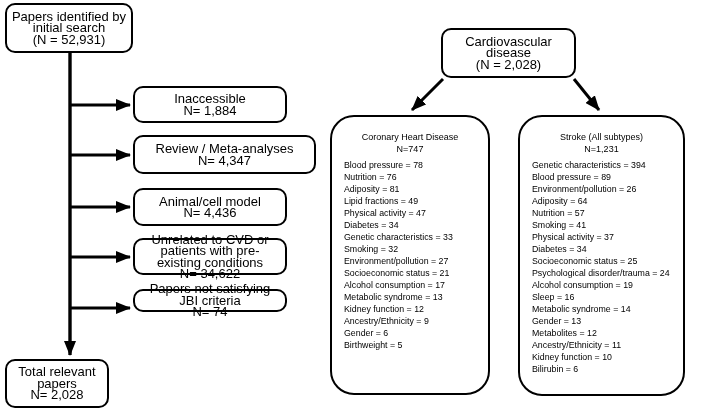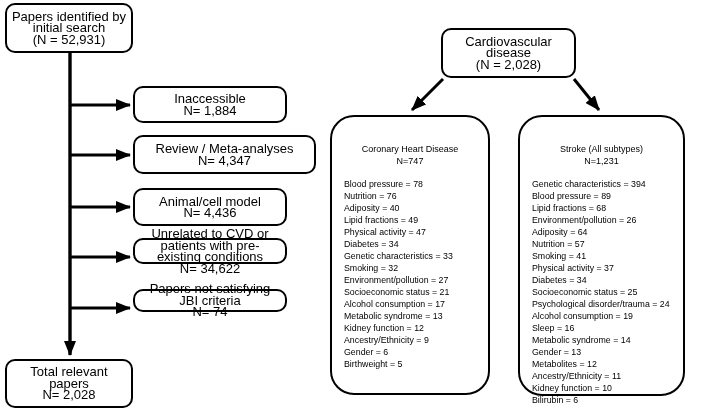--- a/index.html
+++ b/index.html
@@ -10,24 +10,24 @@
   .arrow-layer{position:absolute;left:0;top:0;width:712px;height:410px;pointer-events:none;}
   .box{
     position:absolute;box-sizing:border-box;background:#fff;
     border:2px solid #000;border-radius:10px;
     display:flex;flex-direction:column;justify-content:center;align-items:center;
     text-align:center;font-size:13px;line-height:11.5px;padding:2px 4px;
   }
   .bigbox{
     position:absolute;box-sizing:border-box;background:#fff;
     border:2px solid #000;border-radius:24px;
-    padding:26px 4px 0 4px;font-size:9px;
+    padding:14px 4px 0 4px;font-size:9px;
   }
   .btitle{text-align:center;line-height:12px;}
-  .blist{margin-top:11px;padding-left:8px;font-size:8.8px;line-height:12px;}
+  .blist{margin-top:4px;padding-left:8px;font-size:8.8px;line-height:12px;}
   .blist div{white-space:nowrap;}
 </style>
 </head>
 <body>
 
 <div class="canvas">
 
   <svg class="arrow-layer" viewBox="0 0 712 410" xmlns="http://www.w3.org/2000/svg">
     <defs>
       <marker id="ah" markerUnits="userSpaceOnUse" markerWidth="17" markerHeight="12" refX="14" refY="6" orient="auto">
@@ -57,47 +57,47 @@
   <div class="box" style="left:133px;top:135px;width:183px;height:39px">
     <div>Review / Meta-analyses</div>
     <div>N= 4,347</div>
   </div>
 
   <div class="box" style="left:133px;top:188px;width:154px;height:38px">
     <div>Animal/cell model</div>
     <div>N= 4,436</div>
   </div>
 
-  <div class="box" style="left:133px;top:238px;width:154px;height:26px">
+  <div class="box" style="left:133px;top:238px;width:154px;height:37px">
     <div>Unrelated to CVD or patients with pre-existing conditions</div>
     <div>N= 34,622</div>
   </div>
 
   <div class="box" style="left:133px;top:289px;width:154px;height:23px">
     <div>Papers not satisfying JBI criteria</div>
     <div>N= 74</div>
   </div>
 
-  <div class="box" style="left:5px;top:359px;width:128px;height:49px">
+  <div class="box" style="left:5px;top:359px;width:104px;height:49px">
     <div>Total relevant papers</div>
     <div>N= 2,028</div>
   </div>
 
   <div class="box" style="left:441px;top:28px;width:135px;height:50px">
     <div>Cardiovascular disease</div>
     <div>(N = 2,028)</div>
   </div>
 
   <div class="bigbox" style="left:330px;top:115px;width:160px;height:280px">
     <div class="btitle">Coronary Heart Disease</div>
     <div class="btitle">N=747</div>
     <div class="blist">
         <div>Blood pressure = 78</div>
         <div>Nutrition = 76</div>
-        <div>Adiposity = 40</div>
+        <div>Adiposity = 81</div>
         <div>Lipid fractions = 49</div>
         <div>Physical activity = 47</div>
         <div>Diabetes = 34</div>
         <div>Genetic characteristics = 33</div>
         <div>Smoking = 32</div>
         <div>Environment/pollution = 27</div>
         <div>Socioeconomic status = 21</div>
         <div>Alcohol consumption = 17</div>
         <div>Metabolic syndrome = 13</div>
         <div>Kidney function = 12</div>
@@ -106,21 +106,20 @@
         <div>Birthweight = 5</div>
       </div>
   </div>
 
   <div class="bigbox" style="left:518px;top:115px;width:167px;height:281px">
     <div class="btitle">Stroke (All subtypes)</div>
     <div class="btitle">N=1,231</div>
     <div class="blist">
         <div>Genetic characteristics = 394</div>
         <div>Blood pressure = 89</div>
-        <div>Lipid fractions = 68</div>
         <div>Environment/pollution = 26</div>
         <div>Adiposity = 64</div>
         <div>Nutrition = 57</div>
         <div>Smoking = 41</div>
         <div>Physical activity = 37</div>
         <div>Diabetes = 34</div>
         <div>Socioeconomic status = 25</div>
         <div>Psychological disorder/trauma = 24</div>
         <div>Alcohol consumption = 19</div>
         <div>Sleep = 16</div>

